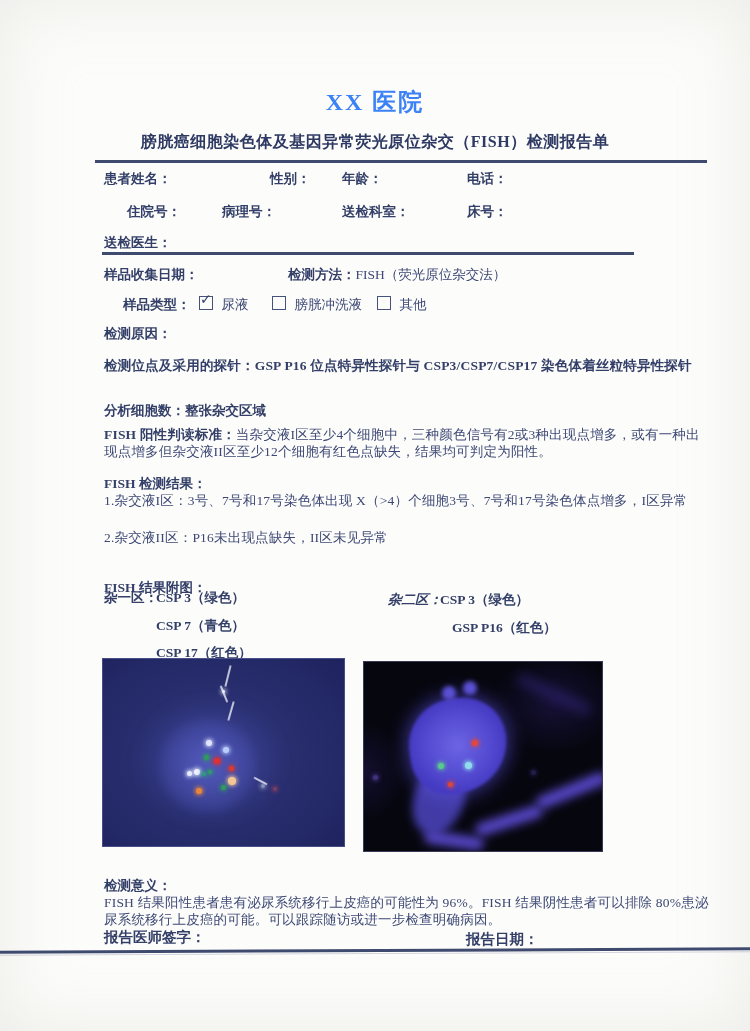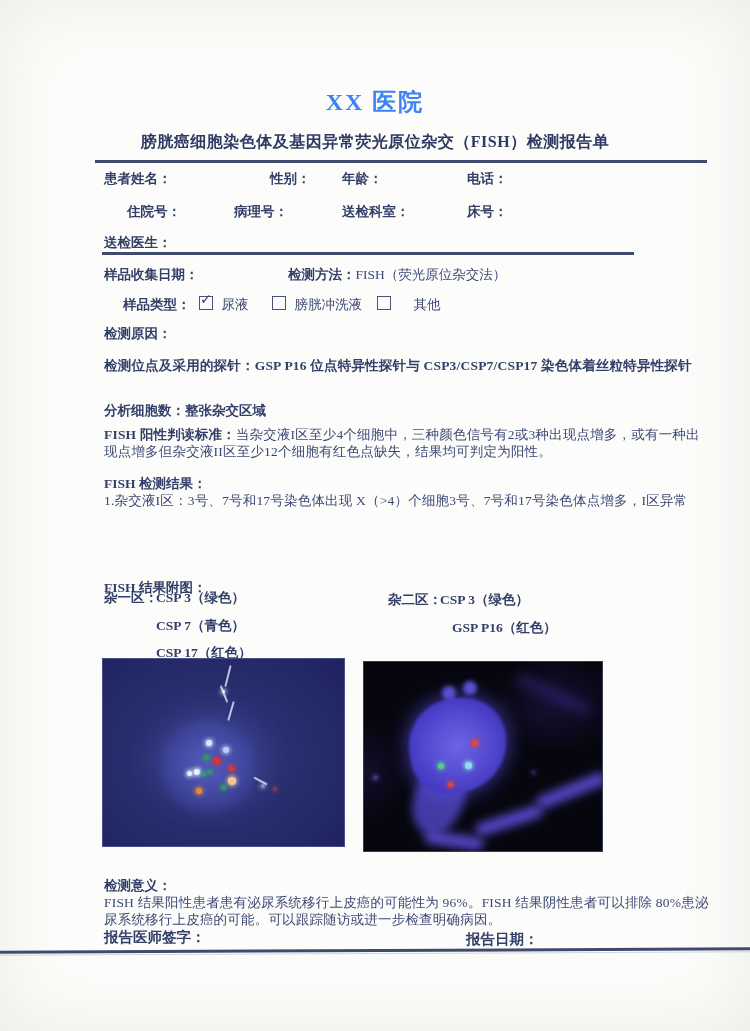--- a/index.html
+++ b/index.html
@@ -81,21 +81,21 @@
   <div class="abs ctr hospital" style="top:86px;">XX 医院</div>
   <div class="abs ctr rtitle" style="top:132px;">膀胱癌细胞染色体及基因异常荧光原位杂交（FISH）检测报告单</div>
   <div class="abs rule" style="left:95px;top:160px;width:612px;height:3px;"></div>
 
   <div class="abs fs lbl" style="left:104px;top:170px;">患者姓名：</div>
   <div class="abs fs lbl" style="left:222px;top:170px;margin-left:48px;">性别：</div>
   <div class="abs fs lbl" style="left:342px;top:170px;">年龄：</div>
   <div class="abs fs lbl" style="left:467px;top:170px;">电话：</div>
 
   <div class="abs fs lbl" style="left:104px;top:203px;margin-left:23px;">住院号：</div>
-  <div class="abs fs lbl" style="left:234px;top:203px;">病理号：</div>
+  <div class="abs fs lbl" style="left:222px;top:203px;">病理号：</div>
   <div class="abs fs lbl" style="left:342px;top:203px;">送检科室：</div>
   <div class="abs fs lbl" style="left:467px;top:203px;">床号：</div>
 
   <div class="abs fs lbl" style="left:104px;top:234px;">送检医生：</div>
   <div class="abs rule" style="left:102px;top:252px;width:532px;height:2.5px;"></div>
 
   <div class="abs fs" style="left:104px;top:266px;">
     <span class="lbl">样品收集日期：</span>
   </div>
   <div class="abs fs" style="left:288px;top:266px;">
@@ -106,46 +106,47 @@
   <div class="abs fs" style="left:199px;top:296px;">
     <span class="cb"><span class="mark">✓</span></span>
     <span class="txt" style="margin-left:5px;">尿液</span>
   </div>
   <div class="abs fs" style="left:272px;top:296px;">
     <span class="cb"><span class="mark"></span></span>
     <span class="txt" style="margin-left:5px;">膀胱冲洗液</span>
   </div>
   <div class="abs fs" style="left:377px;top:296px;">
     <span class="cb"><span class="mark"></span></span>
-    <span class="txt" style="margin-left:19px;">其他</span>
+    <span class="txt" style="margin-left:5px;">其他</span>
   </div>
 
   <div class="abs fs lbl" style="left:104px;top:325px;">检测原因：</div>
 
   <div class="abs fs para" style="left:104px;top:357px;">
     <span class="lbl">检测位点及采用的探针：</span><span class="lbl">GSP P16 位点特异性探针与 CSP3/CSP7/CSP17 染色体着丝粒特异性探针</span>
   </div>
   <div class="abs fs" style="left:104px;top:402px;">
     <span class="lbl">分析细胞数：</span><span class="lbl">整张杂交区域</span>
   </div>
 
   <div class="abs fs para" style="left:104px;top:426px;">
     <span class="lbl">FISH 阳性判读标准：</span><span class="txt">当杂交液I区至少4个细胞中，三种颜色信号有2或3种出现点增多，或有一种出现点增多但杂交液II区至少12个细胞有红色点缺失，结果均可判定为阳性。</span>
   </div>
 
   <div class="abs fs lbl" style="left:104px;top:475px;">FISH 检测结果：</div>
   <div class="abs fs para txt" style="left:104px;top:492px;">1.杂交液I区：3号、7号和17号染色体出现 X（&gt;4）个细胞3号、7号和17号染色体点增多，I区异常</div>
+  <div class="abs fs para txt" style="left:104px;top:529px;">2.杂交液II区：P16未出现点缺失，II区未见异常</div>
   <div class="abs fs lbl" style="left:104px;top:579px;">FISH 结果附图：</div>
 
   <div class="abs fs lbl" style="left:104px;top:589px;">杂一区：</div>
   <div class="abs fs lbl" style="left:156px;top:589px;">CSP 3（绿色）</div>
   <div class="abs fs lbl" style="left:156px;top:617px;">CSP 7（青色）</div>
   <div class="abs fs lbl" style="left:156px;top:644px;">CSP 17（红色）</div>
 
-  <div class="abs fs lbl" style="left:388px;top:591px;">杂二区：</div>
+  <div class="abs fs lbl" style="left:388px;top:591px;font-style:italic;">杂二区：</div>
   <div class="abs fs lbl" style="left:440px;top:591px;">CSP 3（绿色）</div>
   <div class="abs fs lbl" style="left:452px;top:619px;">GSP P16（红色）</div>
 
   <div class="fig fig1">
     <div class="halo"></div>
     <div class="nucleus"></div>
   <div class="dot" style="left: 103px; top: 81px; width: 6px; height: 6px; background: rgb(223, 228, 255); box-shadow: rgb(223, 228, 255) 0px 0px 4px 1px;"></div>
       <div class="dot" style="left: 120px; top: 88px; width: 6px; height: 6px; background: rgb(185, 205, 253); box-shadow: rgb(185, 205, 253) 0px 0px 4px 1px;"></div>
       <div class="dot" style="left: 101px; top: 96px; width: 5px; height: 5px; background: rgb(47, 154, 94); box-shadow: rgb(47, 154, 94) 0px 0px 4px 1px;"></div>
       <div class="dot" style="left: 111px; top: 99px; width: 6px; height: 6px; background: rgb(224, 48, 48); box-shadow: rgb(224, 48, 48) 0px 0px 4px 1px;"></div>

